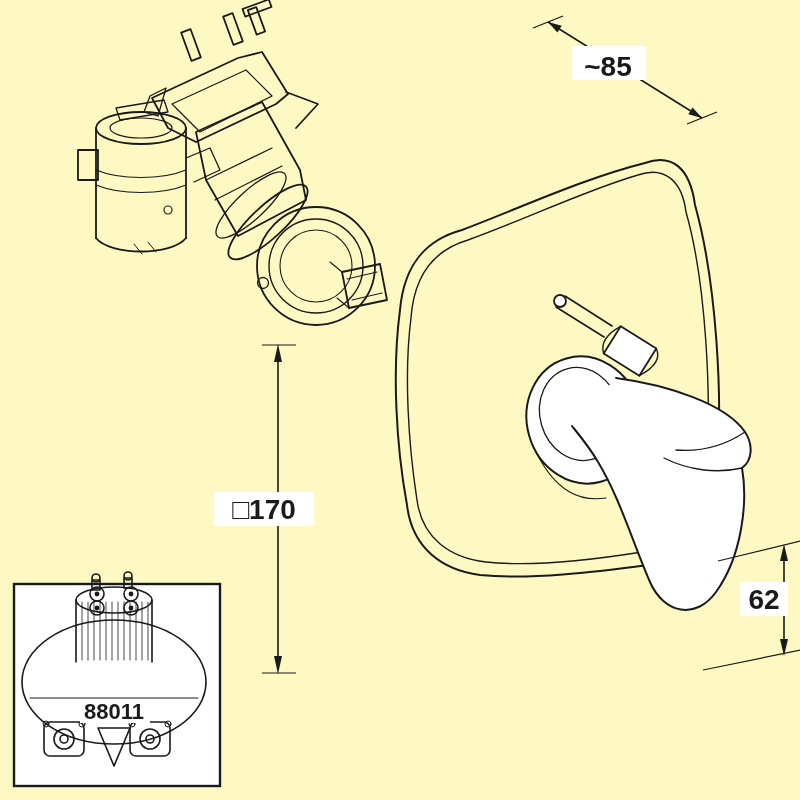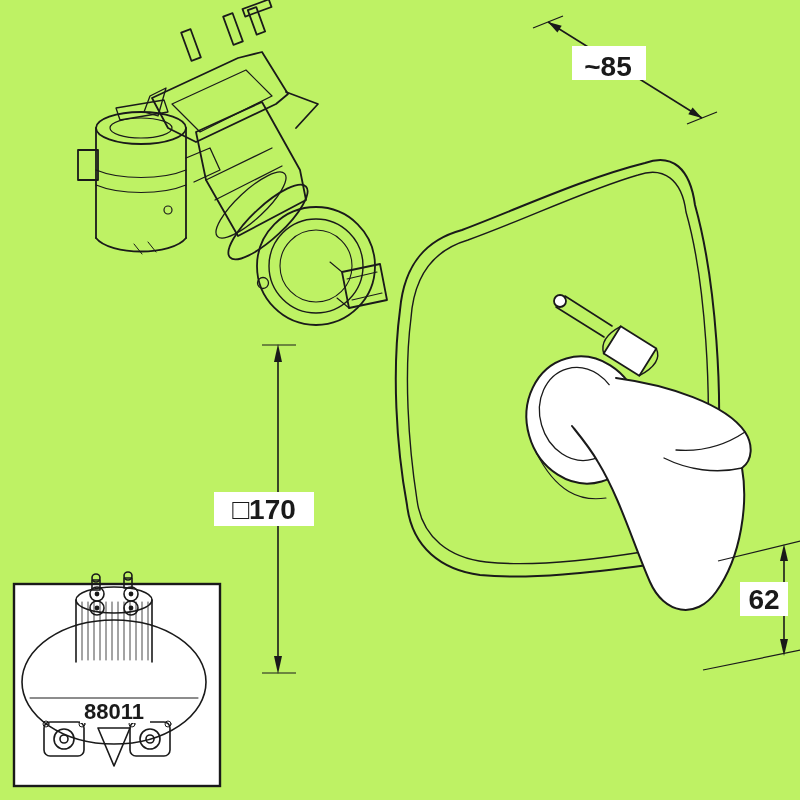--- a/index.html
+++ b/index.html
@@ -1,17 +1,17 @@
 <!DOCTYPE html>
 <html><head>
 <meta charset="utf-8">
 <style>
   html,body{margin:0;padding:0;background:#ffffff;}
   .canvas{
-    width:800px;height:800px;position:relative;background:#bef264;
+    width:800px;height:800px;position:relative;background:#fef9c3;
     font-family:"Liberation Sans","DejaVu Sans",sans-serif;
     overflow:hidden;
   }
   svg{display:block;}
   text{
     font-family:"Liberation Sans","DejaVu Sans",sans-serif;
     fill:#1a1a1a;
     font-weight:600;
   }
   .dim-label{font-size:28px;}

